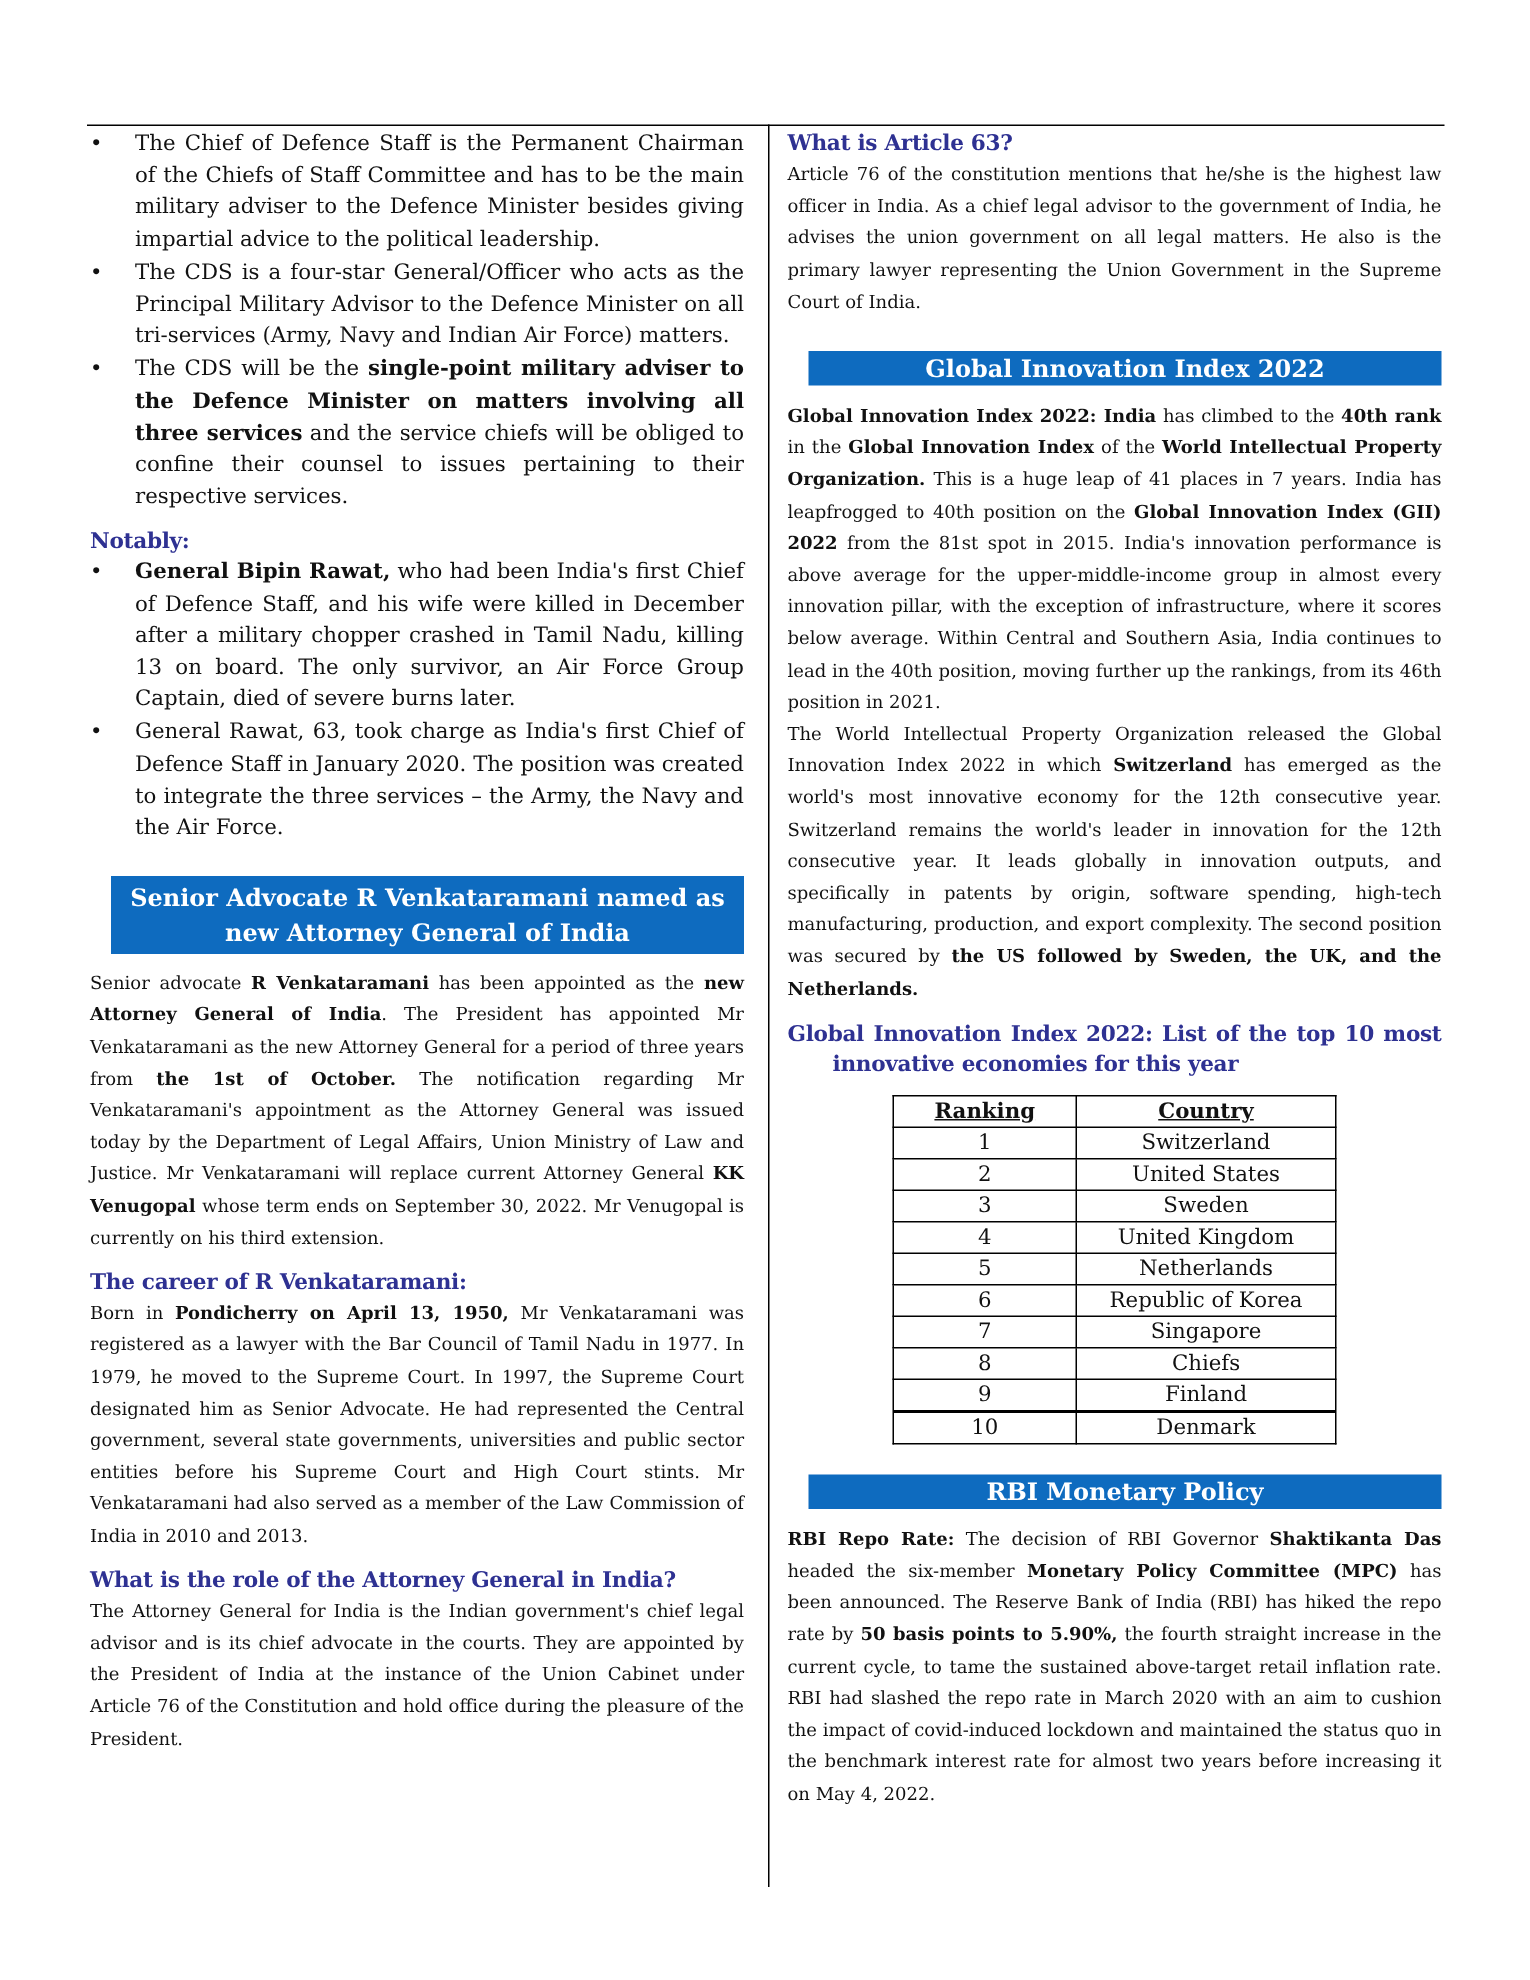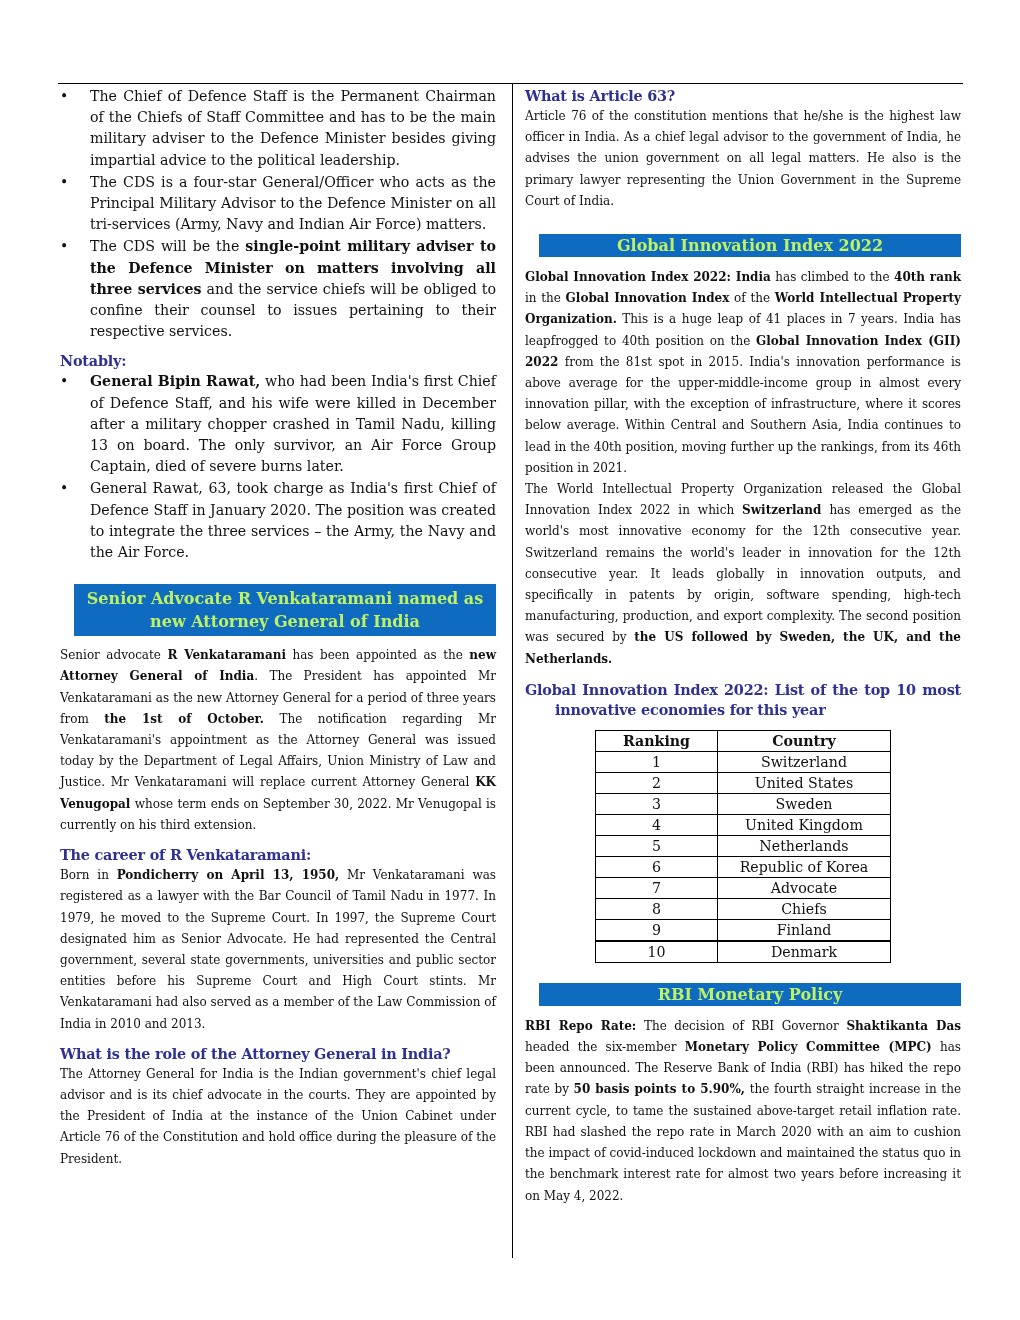--- a/index.html
+++ b/index.html
@@ -8,25 +8,25 @@
   .top-rule { position: absolute; left: 58px; top: 83px; width: 905px; height: 1px; background: #000; }
   .col-divider { position: absolute; left: 512px; top: 83px; width: 1px; height: 1175px; background: #000; }
   .col { position: absolute; top: 86px; }
   .col-left { left: 60px; width: 436px; }
   .col-right { left: 525px; width: 436px; }
   .p { font-size: 12px; line-height: 21.2px; text-align: justify; margin: 0; }
   .subhead { color: #2e3192; font-weight: bold; font-size: 14.4px; line-height: 20px; margin: 0; letter-spacing: -0.2px; }
   ul.bullets { list-style: none; padding: 0; margin: 0; }
   ul.bullets li { position: relative; padding-left: 30px; font-size: 14.2px; line-height: 21.2px; text-align: justify; margin-bottom: 1px; }
   ul.bullets li .dot { position: absolute; left: 0; top: 0; font-size: 14px; }
-  .banner { background: #0e6bbf; color: #bef264; font-weight: bold; text-align: center; font-size: 16px; line-height: 23px; padding: 0 6px; margin-left: 14px; }
+  .banner { background: #0e6bbf; color: #ffffff; font-weight: bold; text-align: center; font-size: 16px; line-height: 23px; padding: 0 6px; margin-left: 14px; }
   b { font-weight: bold; }
   table.rank { border-collapse: collapse; margin-left: 70px; margin-top: 10px; font-size: 14.2px; }
   table.rank th, table.rank td { border: 1px solid #000; text-align: center; height: 20px; padding: 0; line-height: 20px; }
-  table.rank th { font-weight: bold; }
+  table.rank th { font-weight: bold; text-decoration: underline; }
   table.rank .c1 { width: 121px; }
   table.rank .c2 { width: 172px; }
   table.rank tr.last td { border-top: 2px solid #000; }
 </style>
 </head>
 <body>
 
 <div class="top-rule"></div>
 <div class="col-divider"></div>
 
@@ -102,21 +102,21 @@
       <tr>
           <td>5</td>
           <td>Netherlands</td>
         </tr>
       <tr>
           <td>6</td>
           <td>Republic of Korea</td>
         </tr>
       <tr>
           <td>7</td>
-          <td>Advocate</td>
+          <td>Singapore</td>
         </tr>
       <tr>
           <td>8</td>
           <td>Chiefs</td>
         </tr>
       <tr>
           <td>9</td>
           <td>Finland</td>
         </tr>
       <tr class="last">

